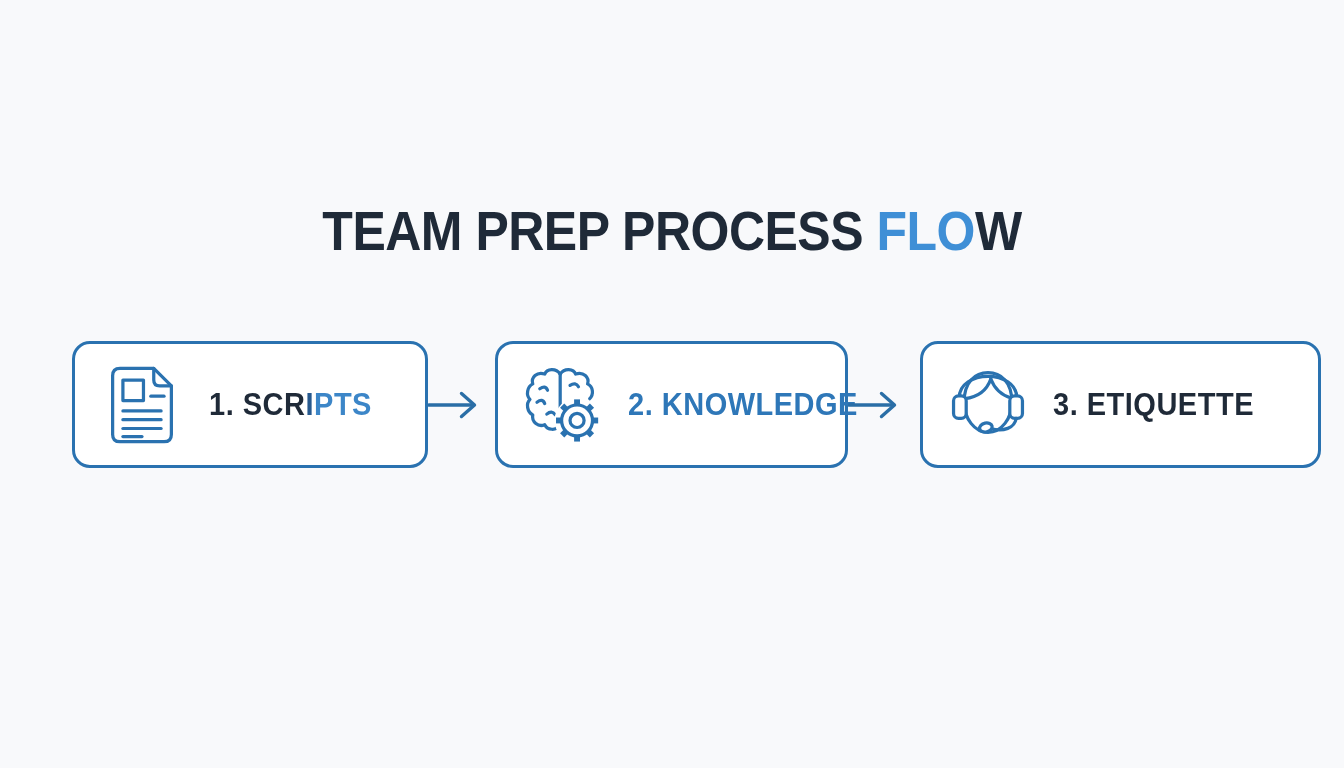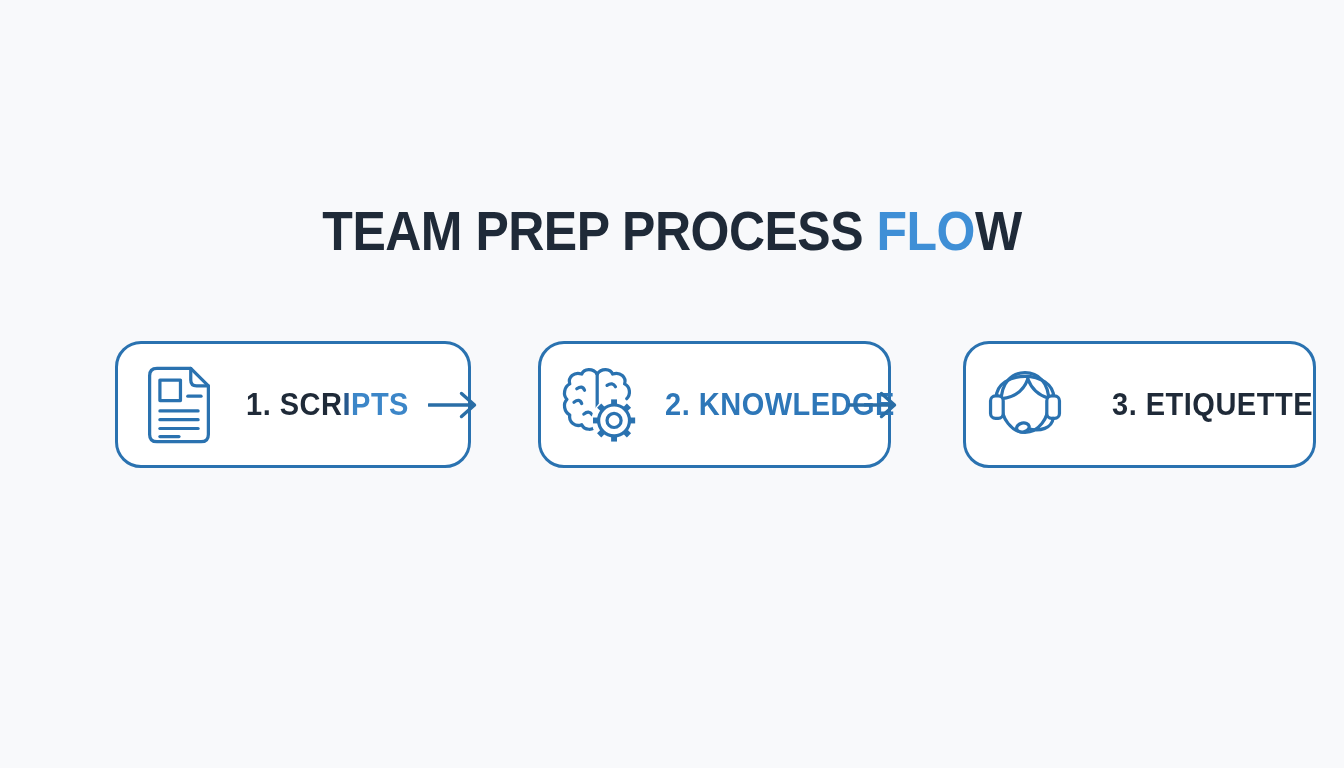--- a/index.html
+++ b/index.html
@@ -11,26 +11,26 @@
   .title{
     position:absolute;top:198px;left:0;width:100%;margin:0;
     text-align:center;font-size:50px;font-weight:700;letter-spacing:-0.5px;
     transform:scaleY(1.12);transform-origin:center top;
     white-space:pre;
   }
   .step-box{
     position:absolute;top:341px;height:127px;box-sizing:border-box;
     background:var(--box-background,#fff);
     border:3px solid var(--box-border,#2a72b0);
-    border-radius:26px;
-    display:flex;align-items:center;padding-left:14px;gap:20px;margin-left:43px;
+    border-radius:18px;
+    display:flex;align-items:center;padding-left:20px;gap:20px;
   }
   .box-1{left:72px;width:356px;}
   .box-2{left:495px;width:353px;}
-  .box-3{left:920px;width:353px;justify-content:space-between;}
+  .box-3{left:920px;width:401px;}
   .step-icon{color:var(--icon-stroke,#2a72b0);display:flex;align-items:center;flex:0 0 auto;}
   .step-icon svg{display:block;}
   .step-label{
     font-size:29px;font-weight:700;letter-spacing:0.5px;white-space:pre;
     transform:scaleY(1.08);transform-origin:center;
   }
   .connector{
     position:absolute;top:387px;color:var(--arrow,#2a6ea6);
   }
   .conn-1{left:428px;}

